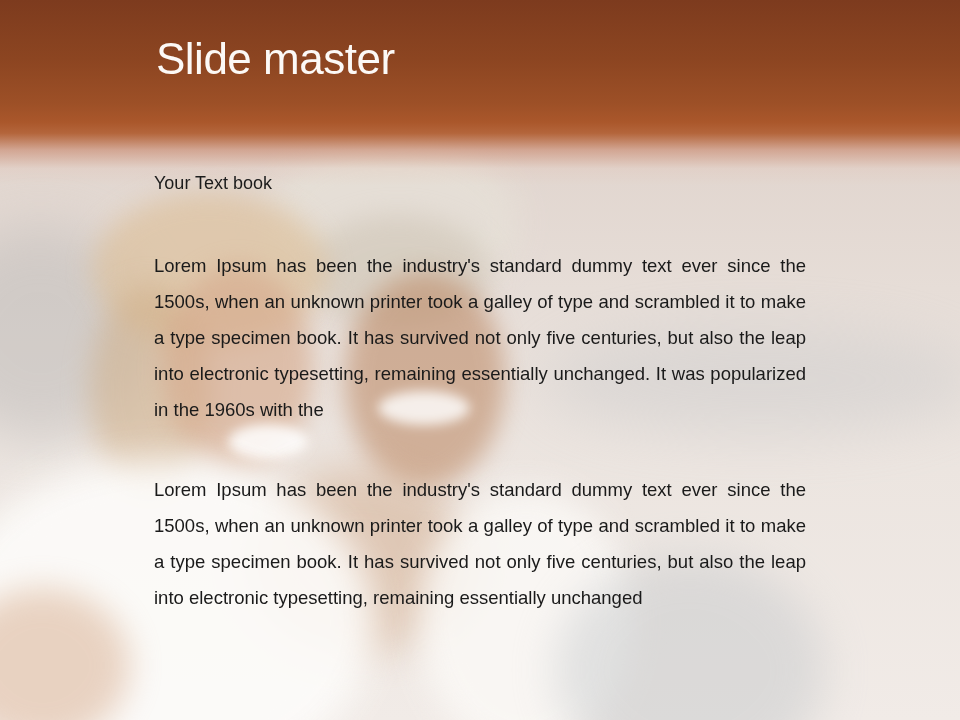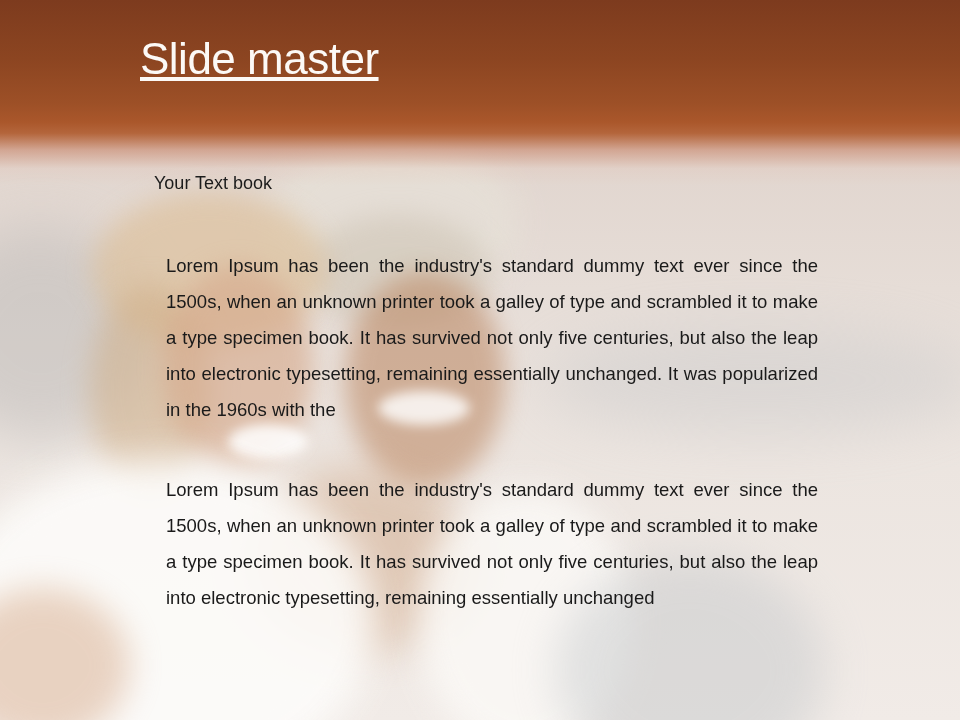--- a/index.html
+++ b/index.html
@@ -36,31 +36,30 @@
       #8c4521 32%,
       #9d5027 56%,
       #aa572b 66%,
       rgba(176,92,47,.92) 72%,
       rgba(198,126,97,.55) 81%,
       rgba(226,188,172,.22) 91%,
       rgba(240,218,208,0) 100%);
   }
   
   .title{
-    position:absolute;left:140px;top:37px;
+    position:absolute;left:156px;top:37px;
     font-size:44px;line-height:1;letter-spacing:-0.5px;
     color:#fcf9f6;
-    text-decoration:underline;
   }
   .placeholder{
     position:absolute;left:154px;top:172px;
     font-size:18px;line-height:22px;color:#1c1c1c;
   }
   .para{
-    position:absolute;left:166px;width:652px;
+    position:absolute;left:154px;width:652px;
     font-size:18.5px;line-height:36px;
     text-align:justify;color:#1a1a1a;
   }
   .p1{top:248px;}
   .p2{top:472px;}
 </style>
 </head>
 <body>
 
 <div class="slide">

